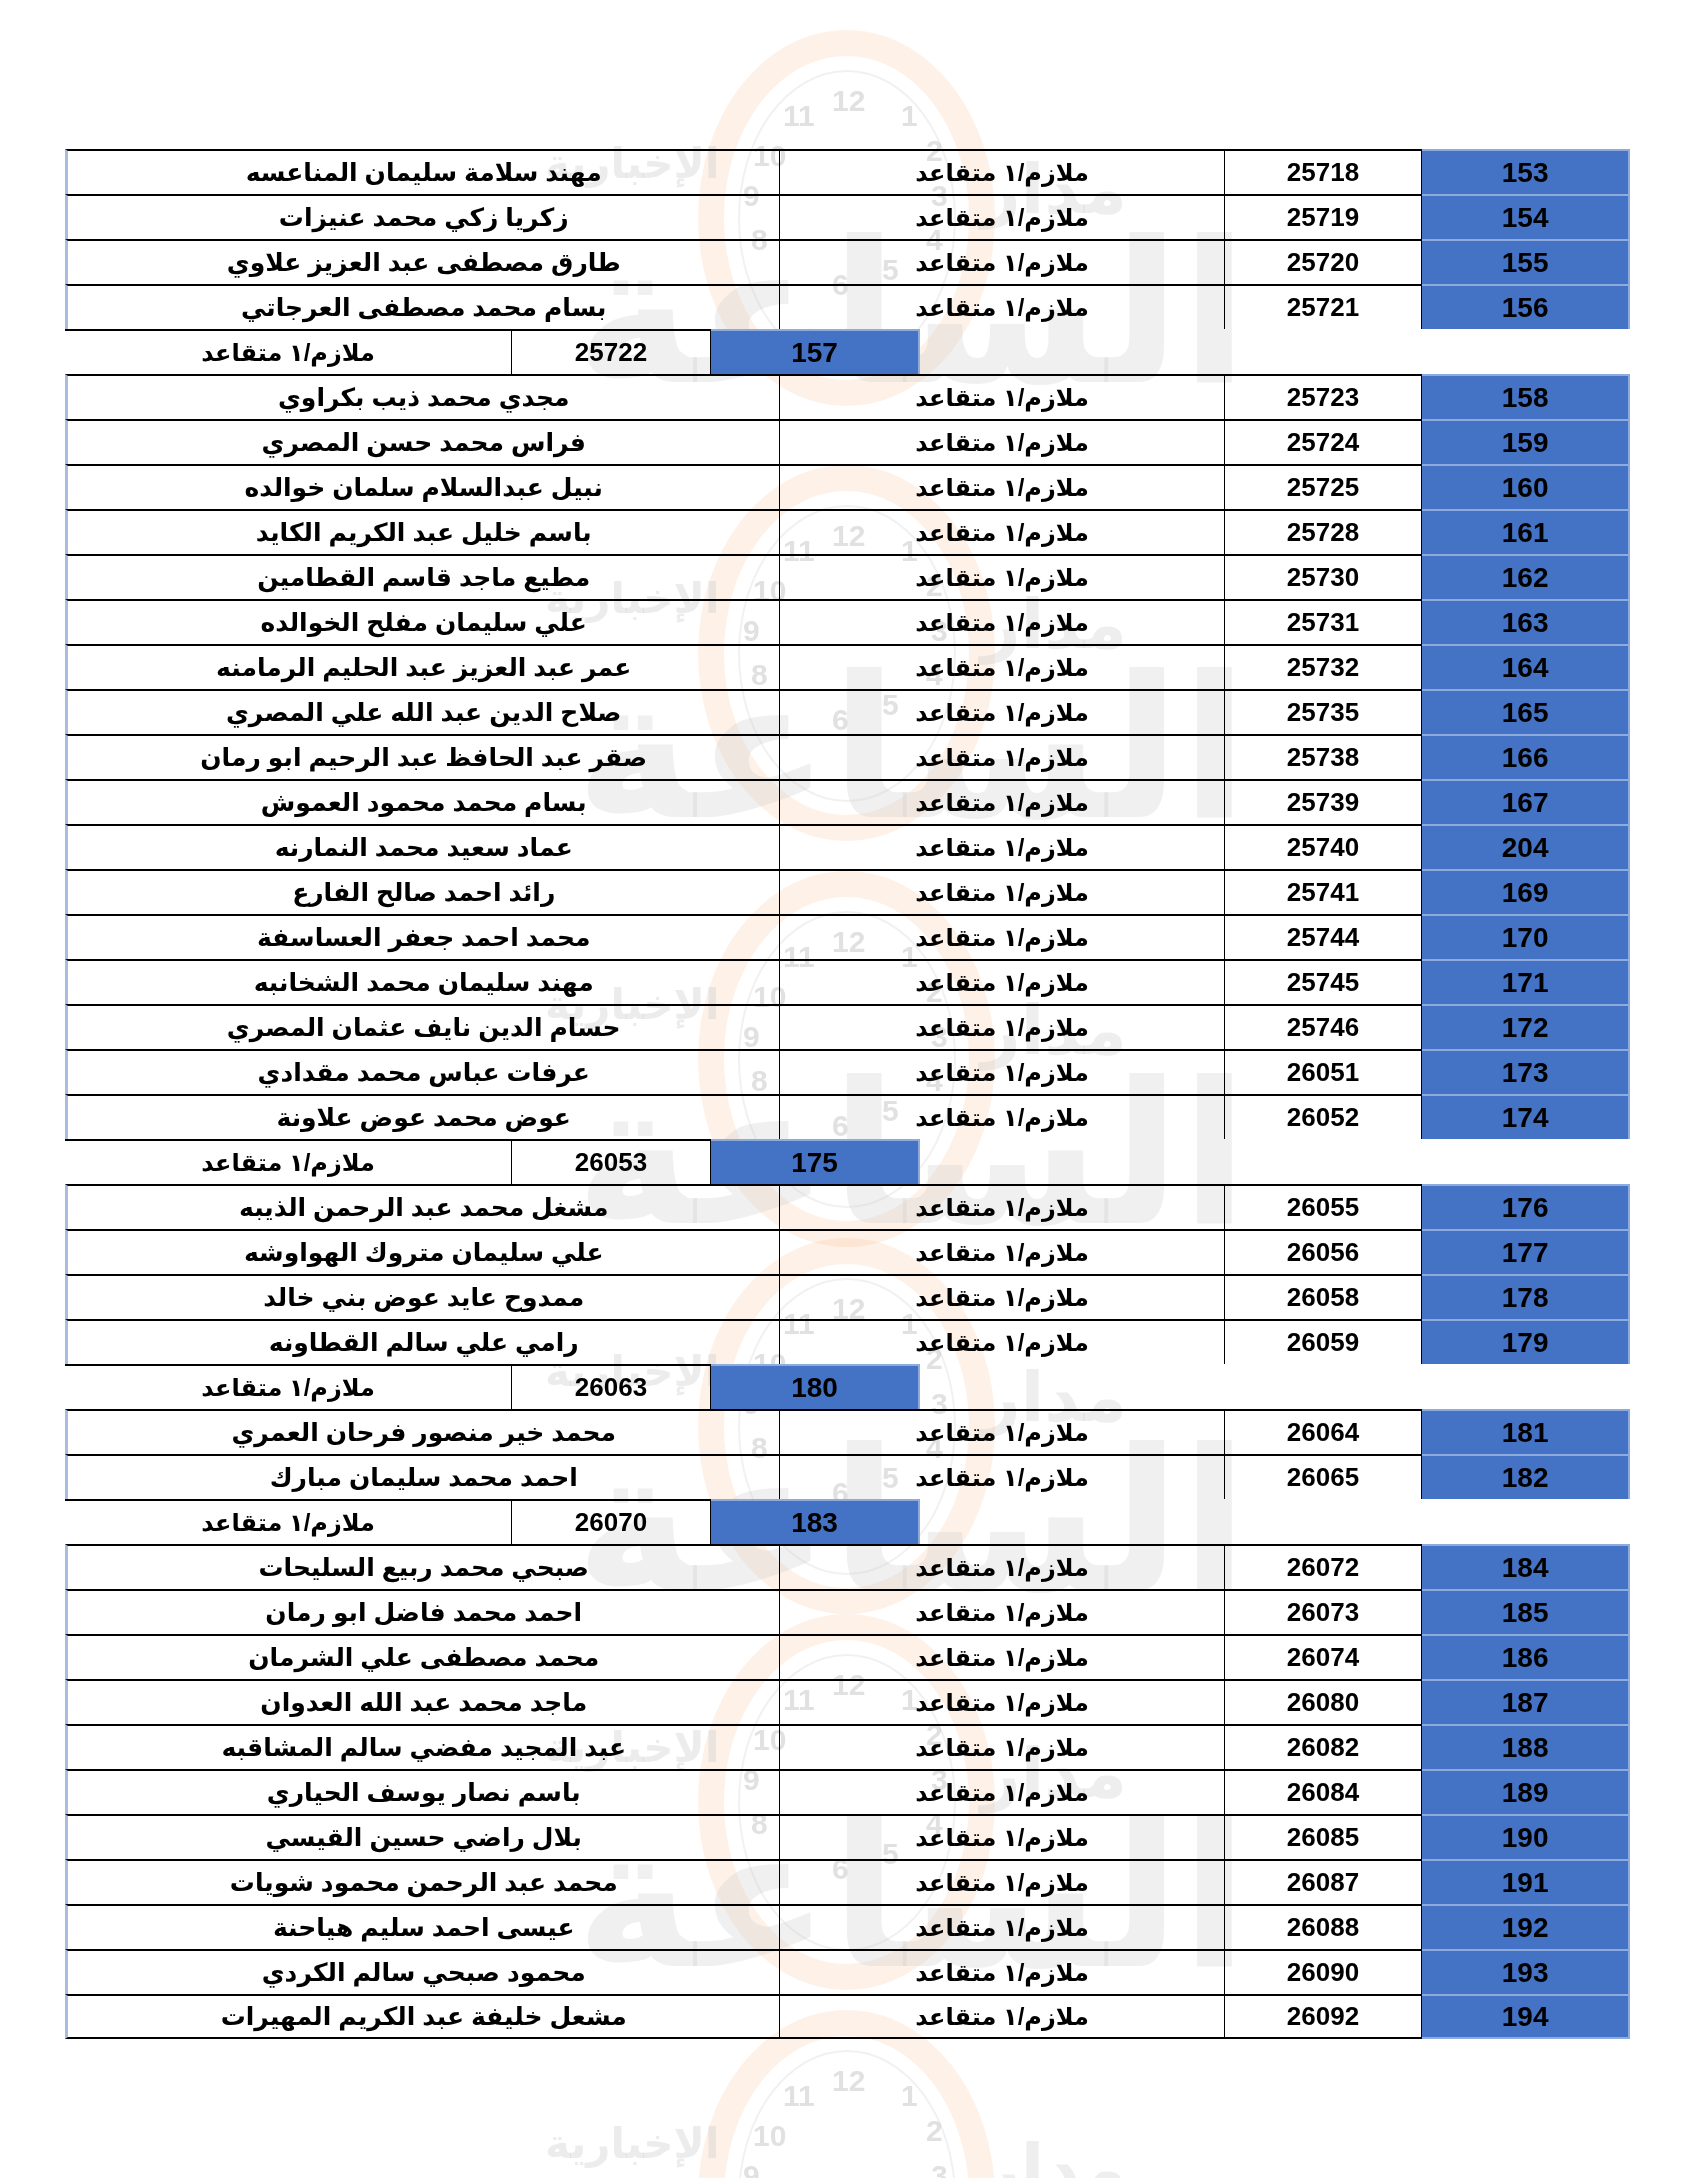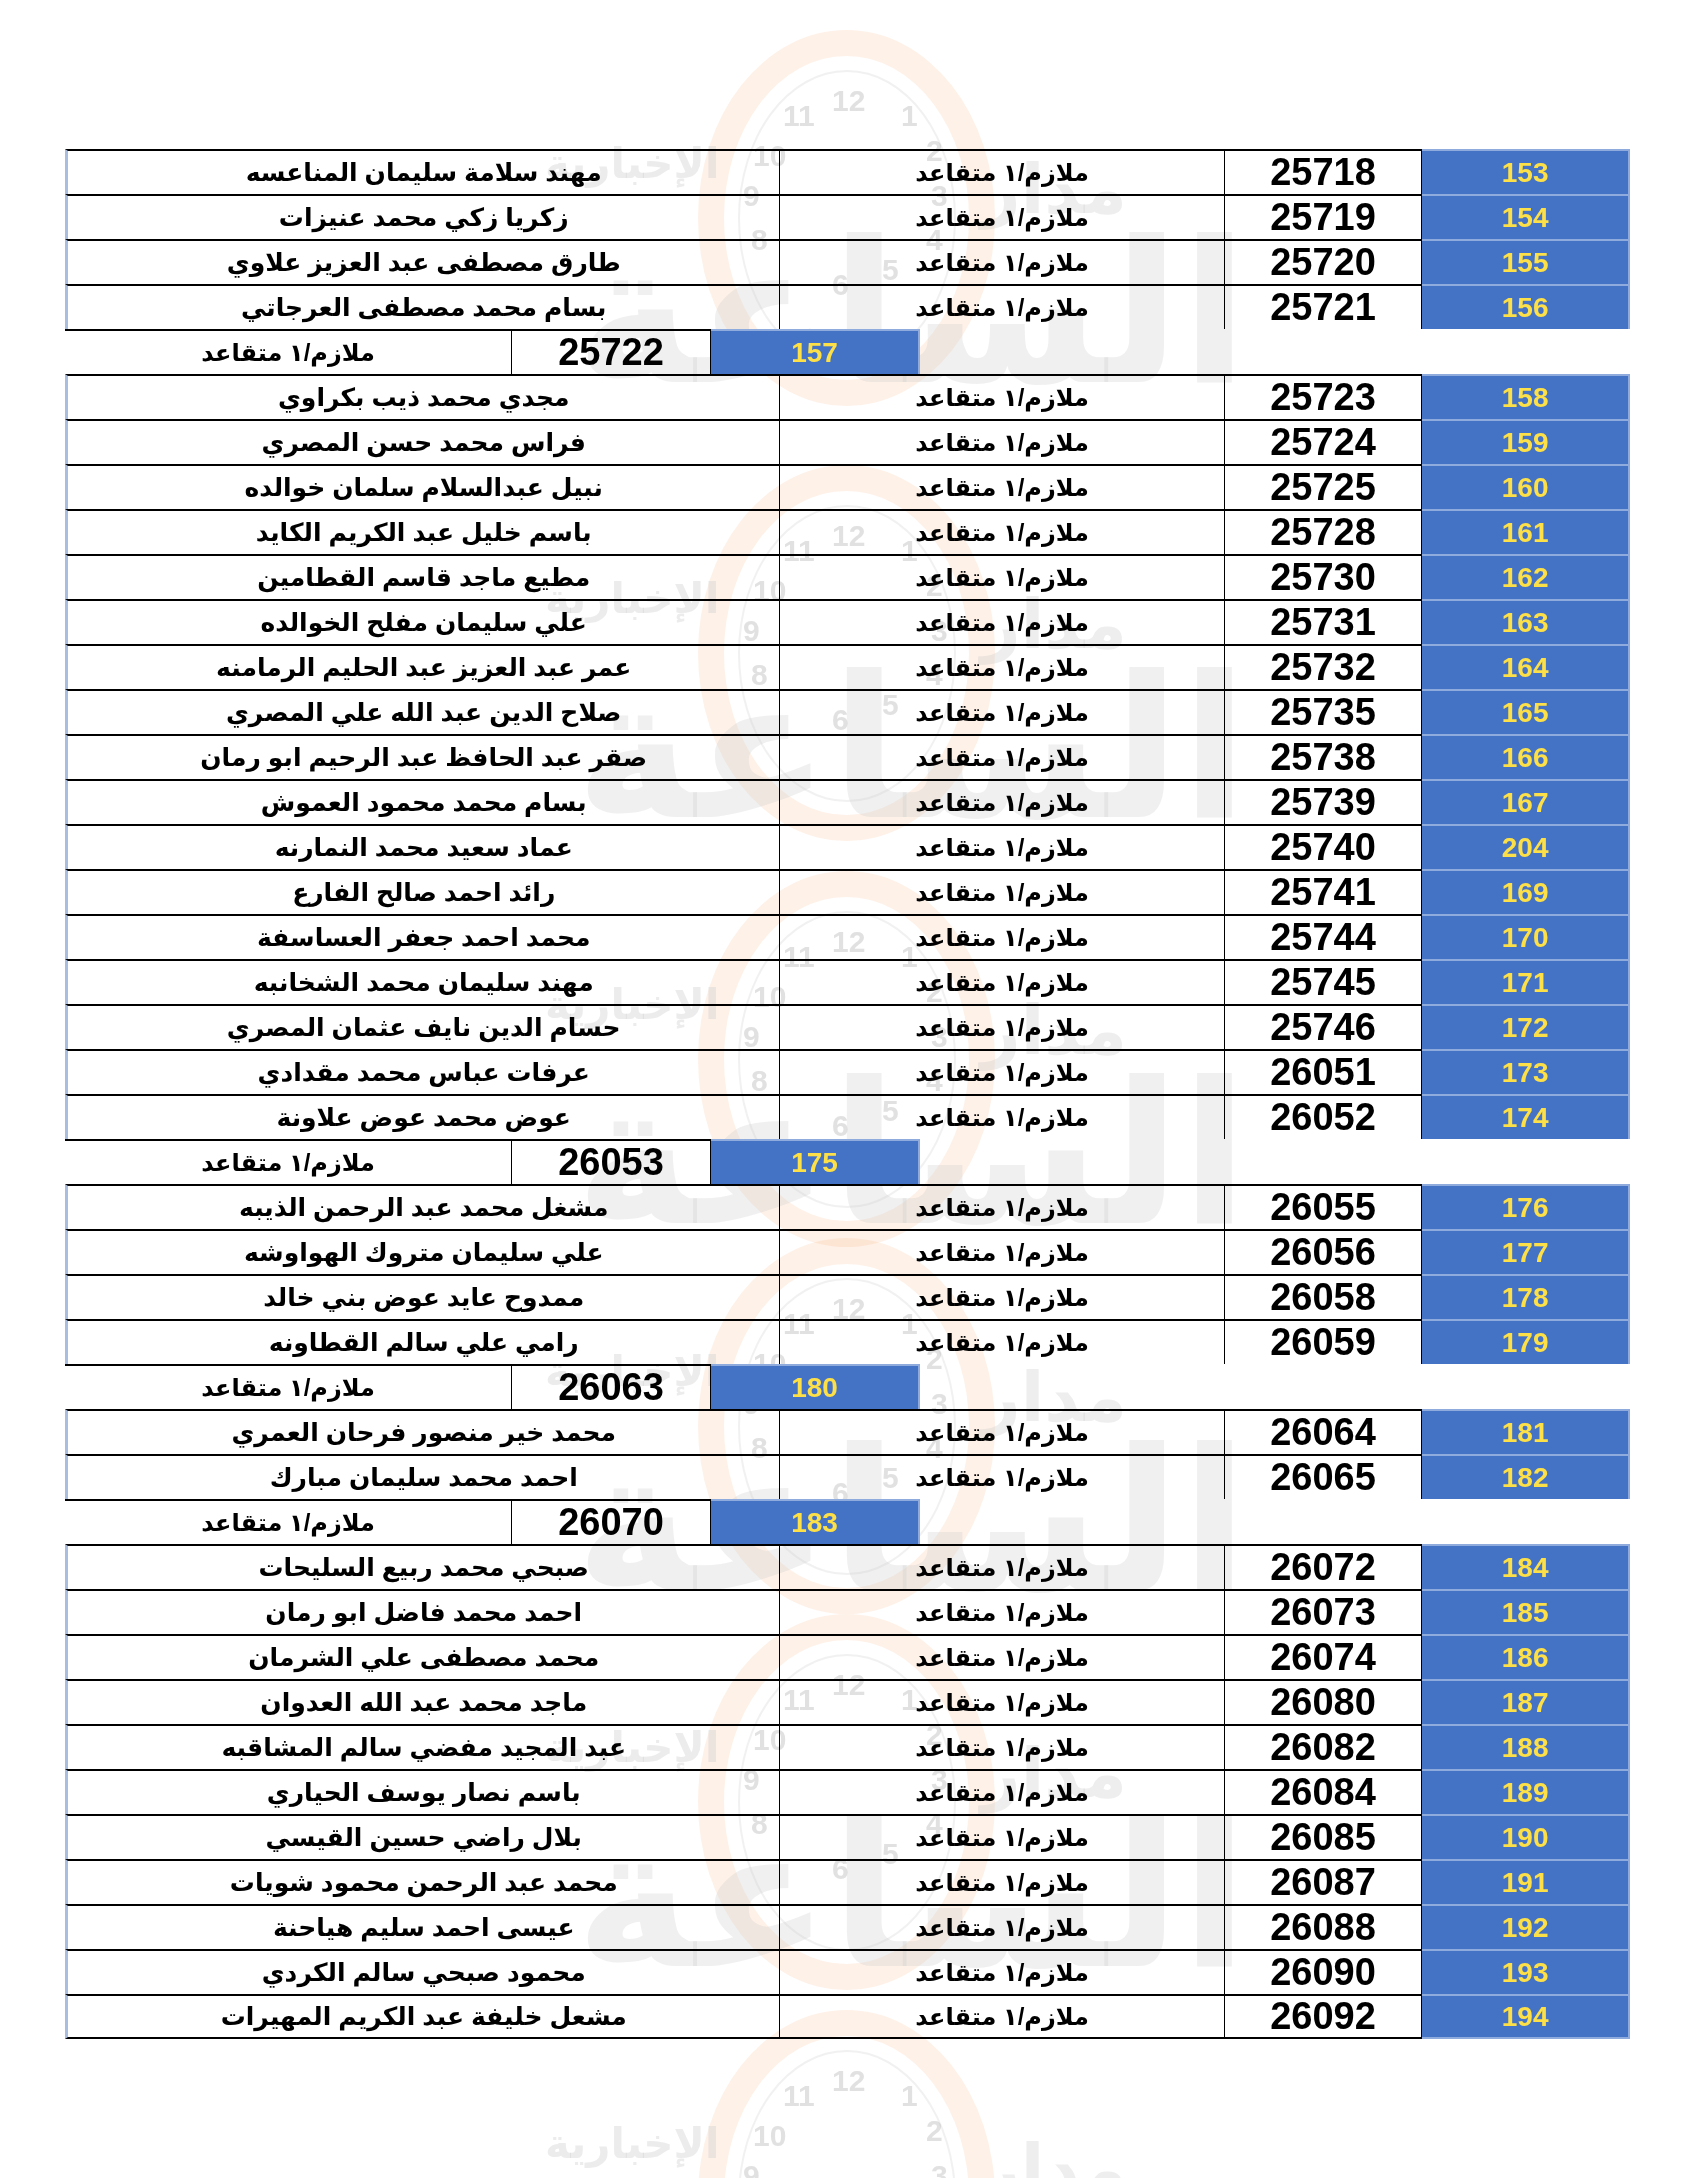--- a/index.html
+++ b/index.html
@@ -18,22 +18,22 @@
   .wm-brand { position:absolute; left:446px; top:119px; font-size:69px; font-weight:bold;
               color:rgba(200,200,200,0.30); direction:rtl; }
 
   .table { position:absolute; left:55px; top:149px; width:1575px; z-index:1; }
   .row { display:flex; height:45px;padding-left:10px; }
   .cell { box-sizing:border-box; display:flex; align-items:center; justify-content:center;
           font-weight:bold; color:#000; }
   .c-name { width:720px; font-size:25px; direction:rtl; border-left:3px solid #a9bde0;
             border-top:2px solid #000; border-right:1.5px solid #000; }
   .c-rank { width:447px; font-size:24px; direction:rtl; border-top:2px solid #000; border-right:1.5px solid #000; }
-  .c-num  { width:199px; font-size:38px; border-top:2px solid #000; border-right:1.5px solid #000; }
-  .c-idx  { width:209px; font-size:28px; background:#4472c4; color:#fde047; border-top:2px solid #8faadc;
+  .c-num  { width:199px; font-size:26px; border-top:2px solid #000; border-right:1.5px solid #000; }
+  .c-idx  { width:209px; font-size:28px; background:#4472c4; color:#000000; border-top:2px solid #8faadc;
             border-right:2px solid #8faadc;text-align:right; }
   .row:last-child .c-name, .row:last-child .c-rank, .row:last-child .c-num { border-bottom:2.5px solid #000; }
   .row:last-child .c-idx { border-bottom:2px solid #8faadc; }
 </style>
 </head>
 <body>
 
 <div id="watermarks">
   <div class="watermark" style="top: 30px;">
     <div class="wm-ring"></div>

